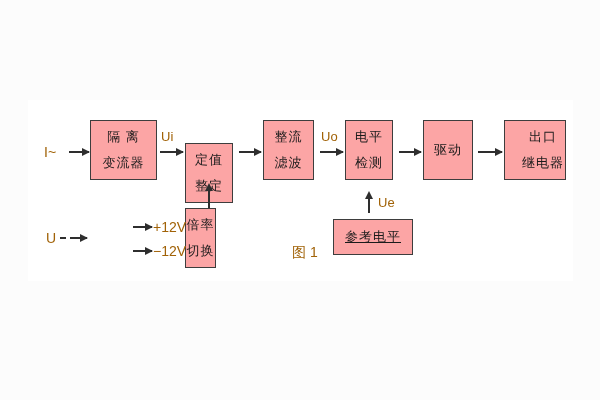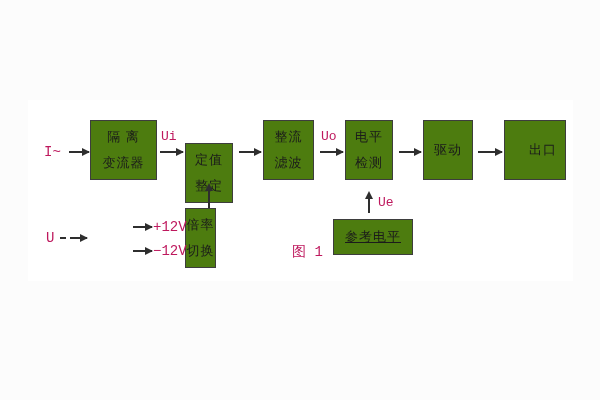--- a/index.html
+++ b/index.html
@@ -5,26 +5,26 @@
   html,body{margin:0;padding:0;}
   body{
     width:600px;height:400px;overflow:hidden;
     background:#fcfcfc;
     font-family:"Liberation Sans","DejaVu Sans",sans-serif;
   }
   .canvas{position:relative;width:600px;height:400px;background:#fcfcfc;}
   .page{position:absolute;left:28px;top:100px;width:545px;height:181px;background:#ffffff;}
   .box{
     position:absolute;box-sizing:border-box;
-    border:1px solid #3d3d3d;background:#4d7c0f;
+    border:1px solid #3d3d3d;background:#fca5a5;
     display:flex;flex-direction:column;justify-content:center;align-items:center;
     color:#1b1b1b;font-size:13px;
   }
   .box span{display:block;line-height:26px;text-align:center;letter-spacing:1px;white-space:nowrap;}
-  .lbl{position:absolute;color:#be185d;font-size:13px;line-height:14px;white-space:nowrap;font-family:Liberation Mono, monospace;}
+  .lbl{position:absolute;color:#a16207;font-size:13px;line-height:14px;white-space:nowrap;}
   .lbl-lg{font-size:14px;}
   
   .ah{position:absolute;height:2px;background:#2e2e2e;}
   .ah::after{
     content:"";position:absolute;right:-1px;top:-3px;width:0;height:0;
     border-left:8px solid #2e2e2e;border-top:4px solid transparent;border-bottom:4px solid transparent;
   }
   
   .av{position:absolute;width:8px;}
   .av::before{
@@ -57,20 +57,21 @@
   </div>
   <div class="box" style="left:345px;top:120px;width:48px;height:60px;">
     <span>电平</span>
     <span>检测</span>
   </div>
   <div class="box" style="left:423px;top:120px;width:50px;height:60px;">
     <span>驱动</span>
   </div>
   <div class="box" style="left:504px;top:120px;width:62px;height:60px;padding-left:16px;">
     <span>出口</span>
+    <span>继电器</span>
   </div>
 
   <div class="box" style="left:185px;top:208px;width:31px;height:60px;align-items:center;">
     <span>倍率</span>
     <span>切换</span>
   </div>
   <div class="box" style="left:333px;top:219px;width:80px;height:36px;text-decoration:underline;">
     <span>参考电平</span>
   </div>
 

